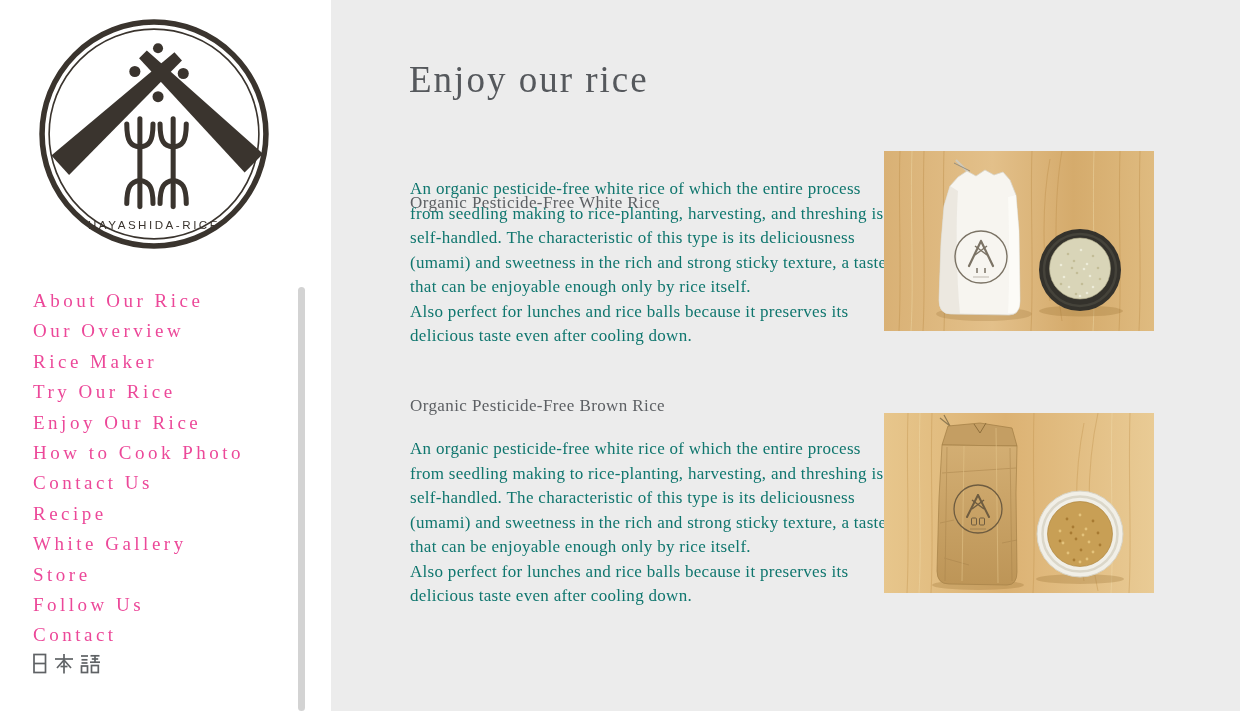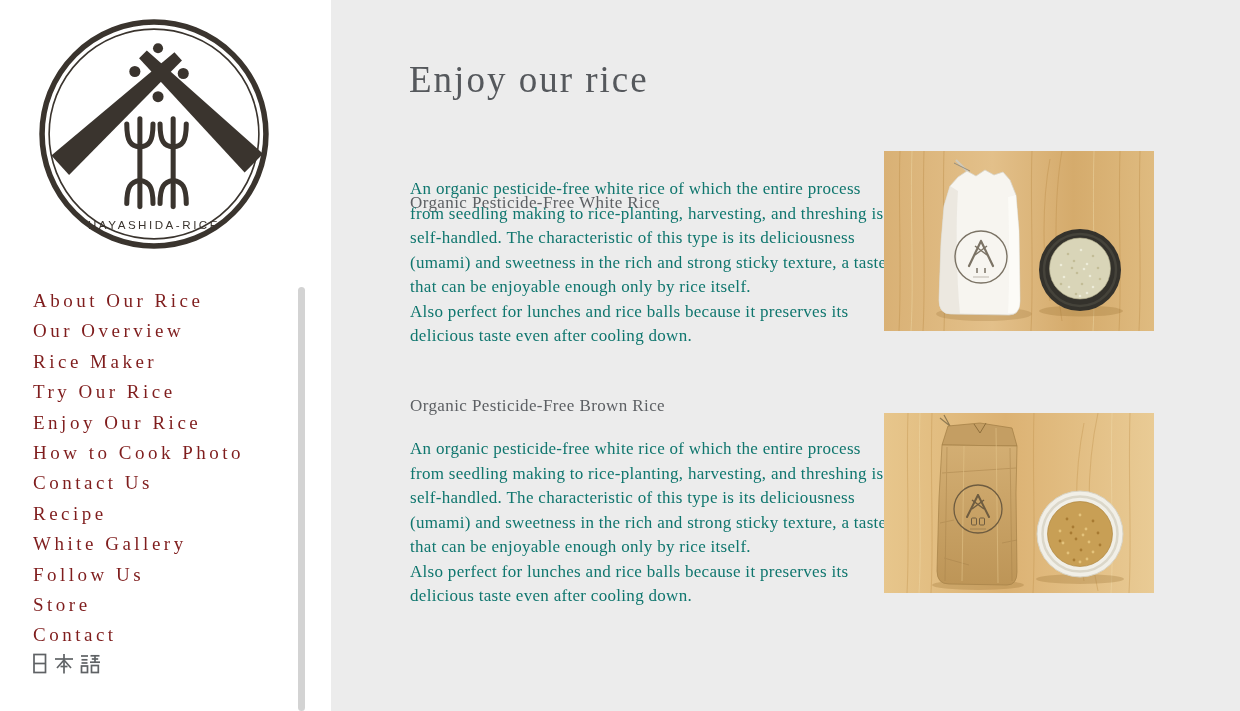--- a/index.html
+++ b/index.html
@@ -4,21 +4,21 @@
 <title>Enjoy our rice</title>
 <style>
   html,body{margin:0;padding:0;background:#ececec;}
   .stage{position:relative;width:1240px;height:711px;background:#ececec;overflow:hidden;
          font-family:"Liberation Serif","DejaVu Serif",serif;color:#5e6165;}
   
   .sidebar{position:absolute;left:0;top:0;width:315px;height:711px;background:#ffffff;padding-left:16px;}
   .logo{position:absolute;left:35px;top:15px;width:238px;height:238px;display:block;cursor:pointer;}
   .nav{position:absolute;left:33px;top:286px;width:262px;}
   .nav a{display:block;height:30.4px;line-height:30.4px;font-size:19px;letter-spacing:3.5px;
-         color:#7f1d1d;text-decoration:none;white-space:nowrap;cursor:pointer;}
+         color:#ec4899;text-decoration:none;white-space:nowrap;cursor:pointer;}
   .nav a .kanji{display:inline-block;vertical-align:-3px;}
   .visually-hidden{position:absolute;width:1px;height:1px;overflow:hidden;clip:rect(0 0 0 0);white-space:nowrap;}
   .scroll-thumb{position:absolute;left:298px;top:287px;width:7px;height:424px;background:#d3d3d3;
                 border-radius:4px;cursor:pointer;}
   
   .page-title{position:absolute;left:409px;top:58px;margin:0;font-weight:normal;
               font-size:37px;letter-spacing:2px;color:#55585c;}
   .sec-heading{position:absolute;left:410px;width:478px;font-size:17px;letter-spacing:.4px;color:#5d6064;}
   .sec-heading.s1{top:146px;margin-top:47px;}
   .sec-heading.s2{top:396px;}
@@ -70,22 +70,22 @@
     <nav class="nav">
       <a>About Our Rice</a>
       <a>Our Overview</a>
       <a>Rice Maker</a>
       <a>Try Our Rice</a>
       <a>Enjoy Our Rice</a>
       <a>How to Cook Photo</a>
       <a>Contact Us</a>
       <a>Recipe</a>
       <a>White Gallery</a>
+      <a>Store</a>
       <a>Follow Us</a>
-      <a>Store</a>
       <a>Contact</a>
       <a aria-label="日本語">
         <span class="kanji">
           <svg width="68" height="22" viewBox="0 0 68 22" fill="none" stroke="#5f6265" stroke-width="1.7">
 
             <rect x="1" y="1.5" width="11.5" height="18"></rect>
             <path d="M1,10.5 H12.5"></path>
 
             <path d="M22,6 H40"></path>
               <path d="M31,1 V20.5"></path>

